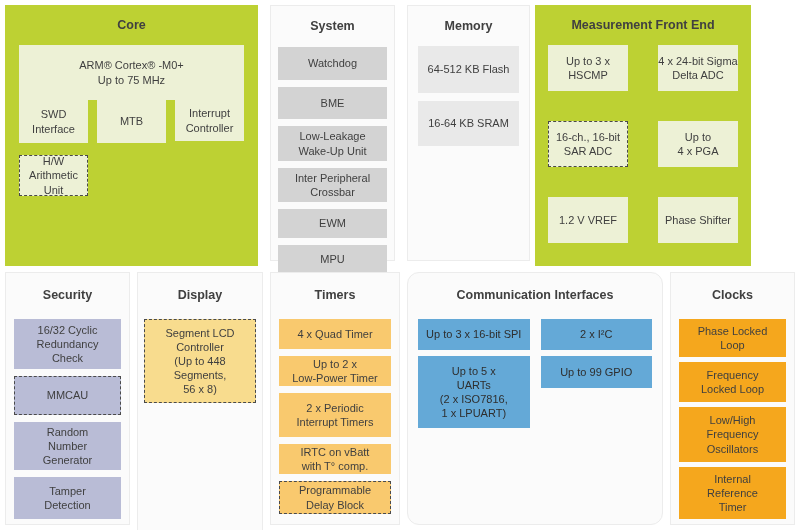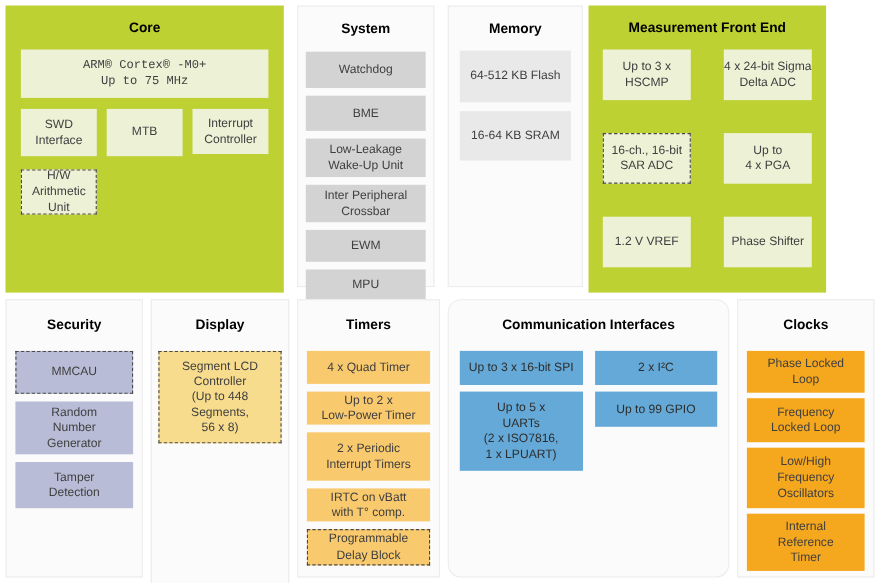--- a/index.html
+++ b/index.html
@@ -11,21 +11,21 @@
   html,body{margin:0;padding:0;background:#ffffff;}
   #stage{
     position:relative;width:800px;height:530px;background:#ffffff;
     font-family:"Liberation Sans", sans-serif;color:var(--text);
     overflow:hidden;
   }
   .card{position:absolute;box-sizing:border-box;}
   .card.white{background:var(--cardbg);border:1px solid var(--cardborder);}
   .card.green{background:var(--green);}
   .card-title{
-    font-size:12.5px;font-weight:bold;text-align:center;color:#000000;
+    font-size:12.5px;font-weight:bold;text-align:center;color:#404040;
     padding-top:12px;height:16px;line-height:16px;
   }
   .card.white .card-title{padding-top:14px;margin-bottom:16px;}
   .blk{
     box-sizing:border-box;display:flex;align-items:center;justify-content:center;
     text-align:center;font-size:11px;line-height:1.28;white-space:pre-line;
     color:var(--text);
   }
   .blk.dashed{border:1.5px dashed var(--dash);}
   .pale{background:var(--pale);}
@@ -33,21 +33,21 @@
   .memgray{background:var(--memgray);}
   .lav{background:var(--lav);}
   .yellow{background:var(--yellow);}
   .lorange{background:var(--lorange);}
   .amber{background:var(--amber);}
   .blue{background:var(--blue);color:#2e2e2e;}
   .vstack{display:flex;flex-direction:column;align-items:stretch;}
   
   #core{left:5px;top:5px;width:253px;height:261px;}
   #core .inner{padding:0 14px;}
-  #core .arm{height:44px;margin-top:0;margin-bottom:10px;font-family:Liberation Mono, monospace;}
+  #core .arm{height:55px;margin-top:0;}
   #core .grid2{display:grid;grid-template-columns:1fr 1fr 1fr;column-gap:9px;row-gap:12px;}
   #core .grid2 .blk{height:43px;}
   #core .grid2 .blk.r2{height:41px;}
   
   #mfe{left:535px;top:5px;width:216px;height:261px;}
   #mfe .inner{padding:0 13px;}
   #mfe .grid2{display:grid;grid-template-columns:1fr 1fr;column-gap:10px;row-gap:11px;gap:30px;}
   #mfe .grid2 .blk{height:46px;}
   
   #system{left:270px;top:5px;width:125px;height:256px;}
@@ -142,20 +142,23 @@
         <div class="blk pale">1.2 V VREF</div>
         <div class="blk pale">Phase Shifter</div>
       </div>
     </div>
   </div>
 
   <div id="security" class="card white">
     <div class="card-title">Security</div>
     <div class="inner">
       <div class="vstack">
+        <div class="blk lav" style="height:50px">16/32 Cyclic
+Redundancy
+Check</div>
         <div class="blk lav dashed" style="height:39px">MMCAU</div>
         <div class="blk lav" style="height:48px">Random
 Number
 Generator</div>
         <div class="blk lav" style="height:42px">Tamper
 Detection</div>
       </div>
     </div>
   </div>
 

